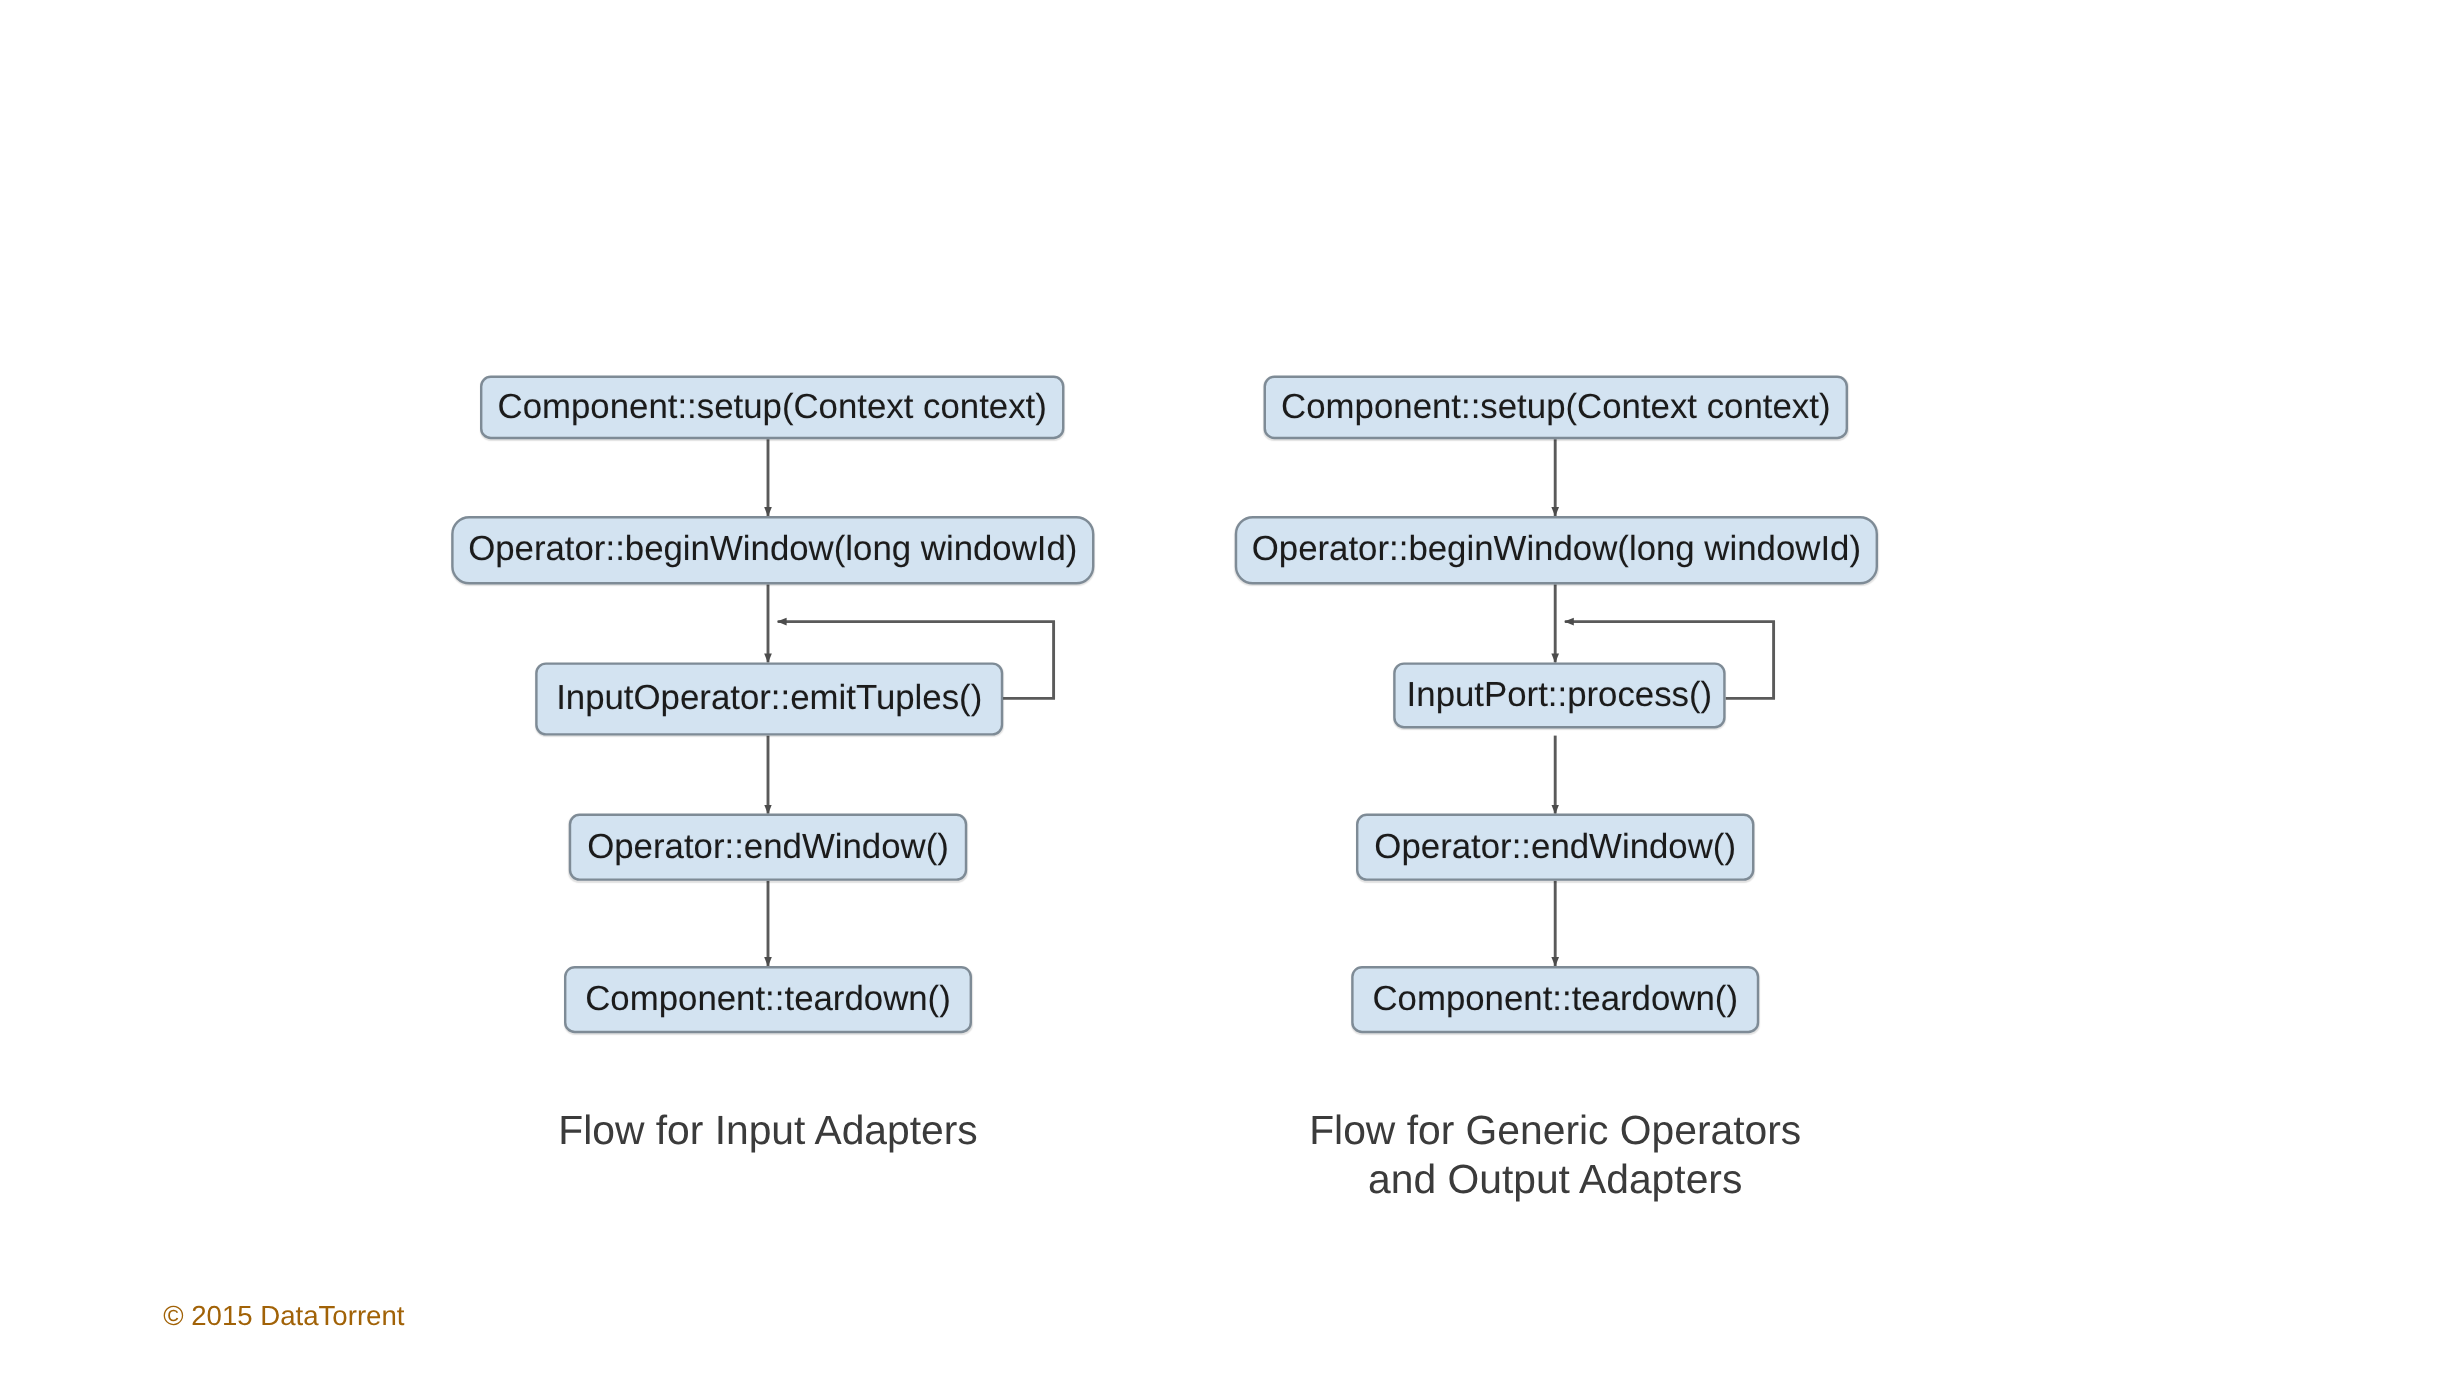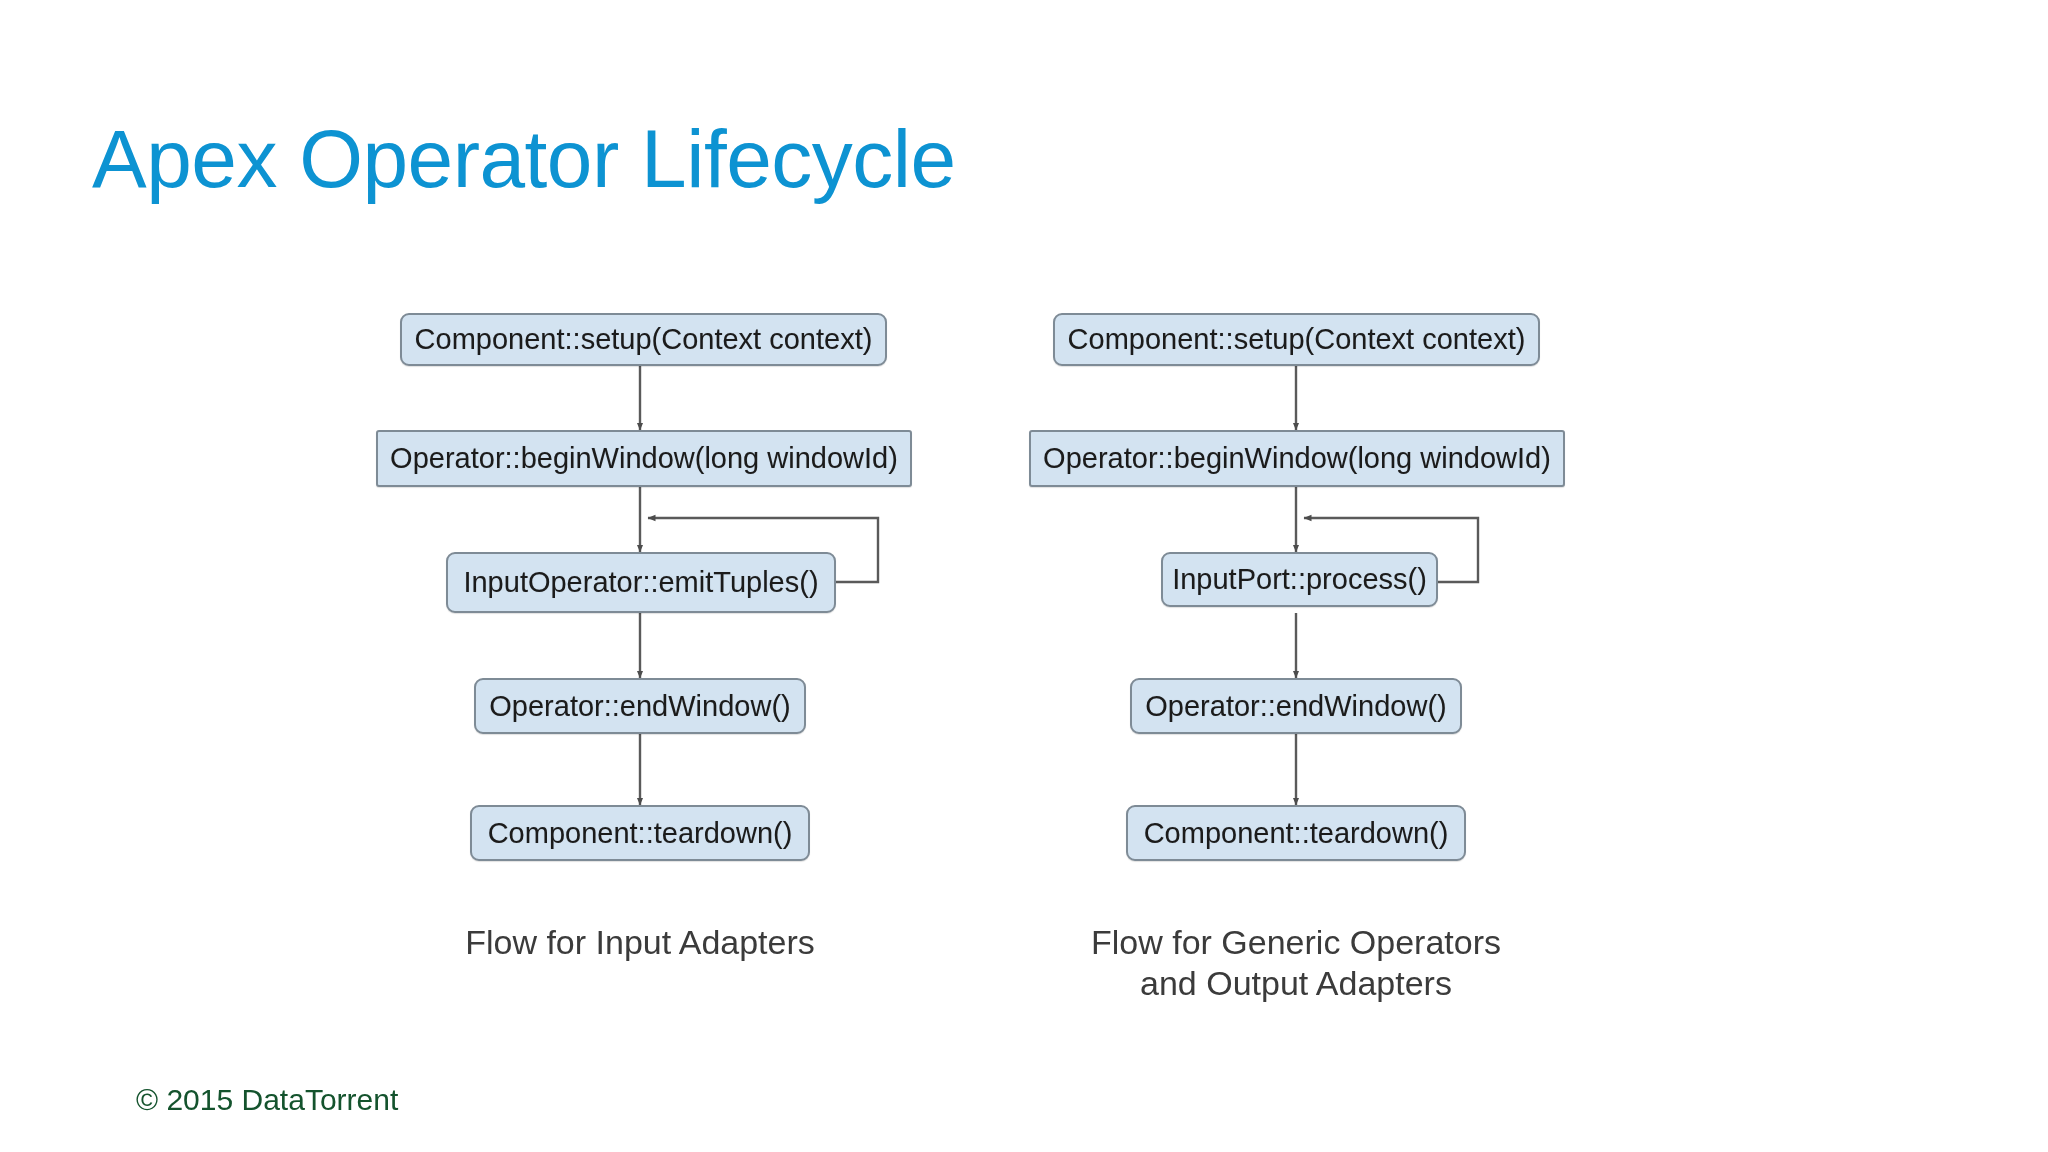--- a/index.html
+++ b/index.html
@@ -58,40 +58,40 @@
     font-size: 29px;
     font-family: "Liberation Sans", sans-serif;
     display: flex;
     align-items: center;
     justify-content: center;
     white-space: nowrap;
     box-shadow: 0 1px 1px rgba(0,0,0,0.12);
     text-shadow: 0 0 1px rgba(0,0,0,0.15);
   }
   .node.sharp {
-    border-radius: 3px;
+    border-radius: 15px;
   }
 
   .caption {
     position: absolute;
     text-align: center;
     color: #3b3b3b;
     font-size: 34px;
     line-height: 1.22;
     font-family: "Liberation Sans", sans-serif;
     white-space: pre-line;
   }
 
   
   #footer-copyright {
     position: absolute;
     left: 136px;
     top: 1083px;
-    font-size: 30px;
-    color: #14532d;
+    font-size: 23px;
+    color: #a16207;
     white-space: nowrap;
   }
   #brand-logo {
     position: absolute;
     left: 1655px;
     top: 1058px;
     width: 360px;
     height: 76px;
   }
   #brand-logo svg { display: block; }
@@ -104,21 +104,20 @@
     width: 2048px;
     height: 1152px;
     pointer-events: none;
   }
 </style>
 </head>
 <body>
 
 <div id="slide">
 
-  <div id="slide-title">Apex Operator Lifecycle</div>
 
   <div id="diagram">
 
     <svg id="connectors" viewBox="0 0 2048 1152" width="2048" height="1152">
       <defs>
         <marker id="arrowhead" markerWidth="9" markerHeight="9" refX="7.5" refY="4" orient="auto" markerUnits="userSpaceOnUse">
           <path d="M0,0.8 L8,4 L0,7.2 Z" fill="#4c4c4c"></path>
         </marker>
         <marker id="arrowhead-left" markerWidth="9" markerHeight="9" refX="7.5" refY="4" orient="auto" markerUnits="userSpaceOnUse">
           <path d="M0,0.8 L8,4 L0,7.2 Z" fill="#4c4c4c"></path>

